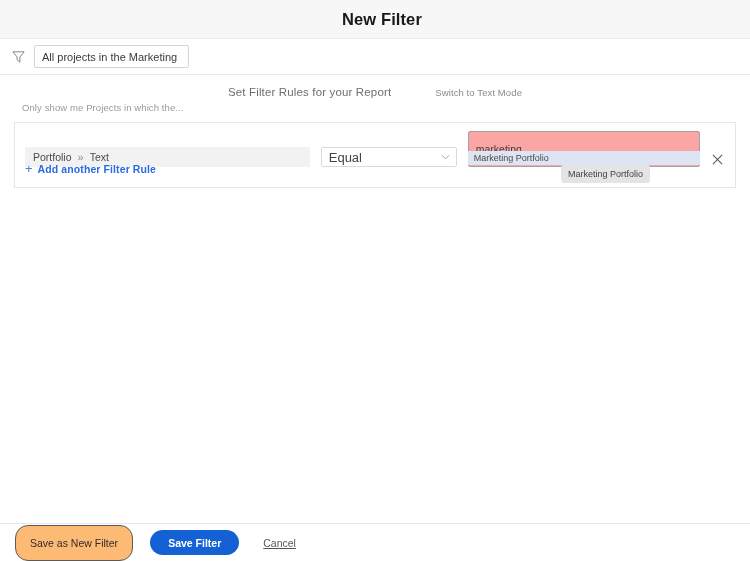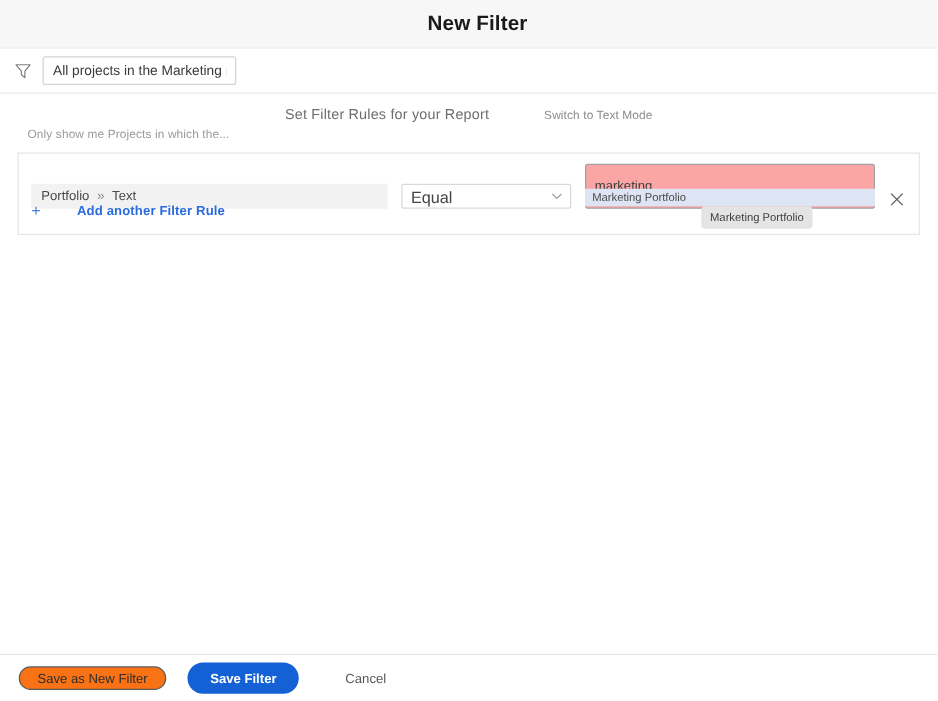--- a/index.html
+++ b/index.html
@@ -211,21 +211,20 @@
     font-size: 13px;
     line-height: 1;
     margin-right: 5px;
     margin-top: -2px;
   }
   .add-label {
     color: #2a6be0;
     font-size: 10.5px;
     font-weight: bold;
     letter-spacing: .1px;
-    margin-left: 24px;
   }
 
   
   .tooltip {
     position: absolute;
     left: 561px;
     top: 165px;
     background: #e4e4e4;
     border-radius: 3px;
     padding: 4px 7px;
@@ -243,24 +242,24 @@
     width: 750px;
     height: 38px;
     border-top: 1px solid #e8e8e8;
     background: #fff;
     display: flex;
     align-items: center;
     padding-left: 15px;
     box-sizing: border-box;
   }
   .btn-outline {
-    height: 19px;
+    height: 36px;
     border: 1px solid #5a5a5a;
     border-radius: 13px;
-    background: #f97316;
+    background: #fdba74;
     color: #2d2d2d;
     font-family: "Liberation Sans", sans-serif;
     font-size: 10.5px;
     padding: 0 14px;
     cursor: pointer;
     box-sizing: border-box;
   }
   .btn-primary {
     height: 25px;
     margin-left: 17px;
@@ -269,27 +268,28 @@
     background: #1361d5;
     color: #ffffff;
     font-family: "Liberation Sans", sans-serif;
     font-size: 10.5px;
     font-weight: bold;
     padding: 0 18px;
     cursor: pointer;
     box-sizing: border-box;
   }
   .btn-text {
-    margin-left: 31px;
+    margin-left: 18px;
     background: none;
     border: none;
     color: #555555;
     font-family: "Liberation Sans", sans-serif;
     font-size: 10.5px;
     cursor: pointer;
+    text-decoration: underline;
   }
 </style>
 </head>
 <body>
 
 <div class="titlebar">
   <span class="title-text">New Filter</span>
 </div>
 
 <div class="namebar">

